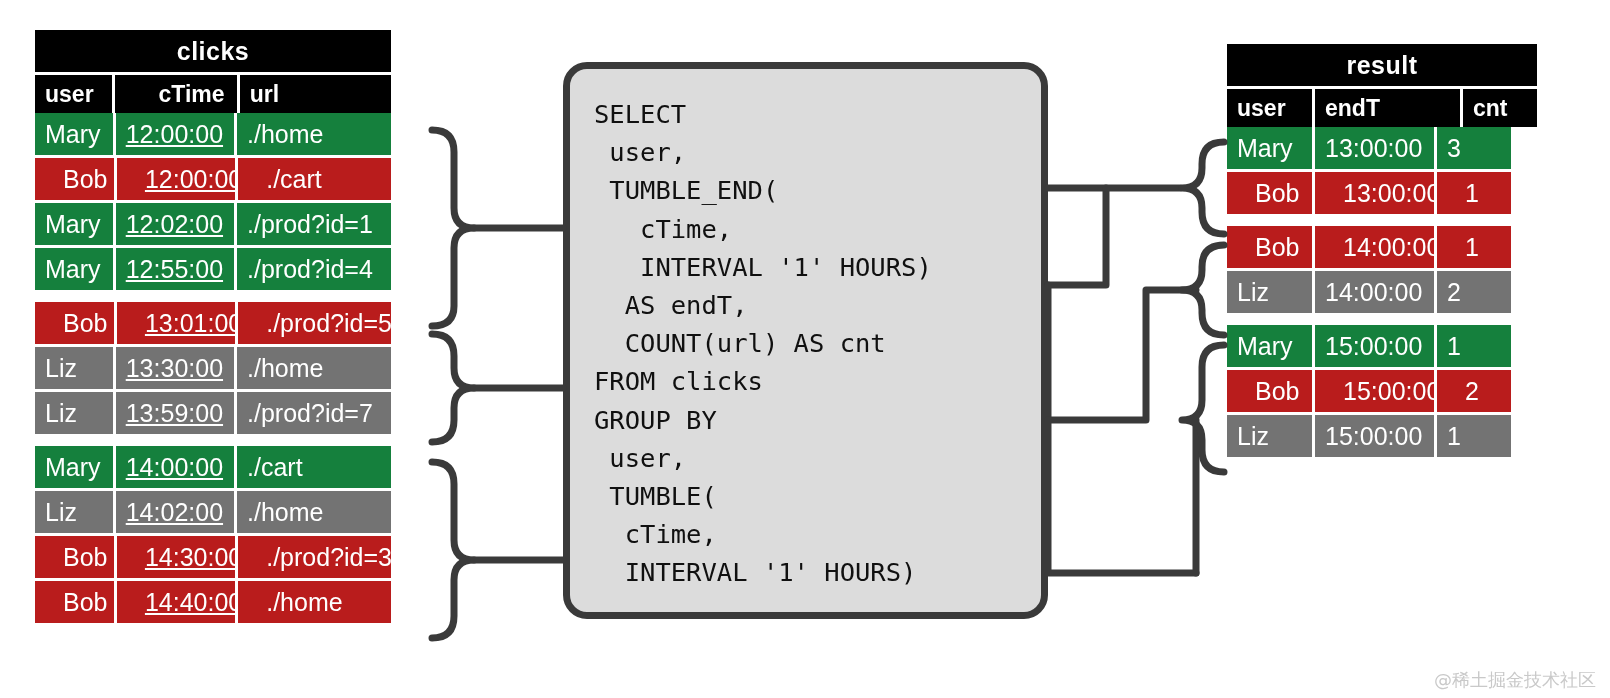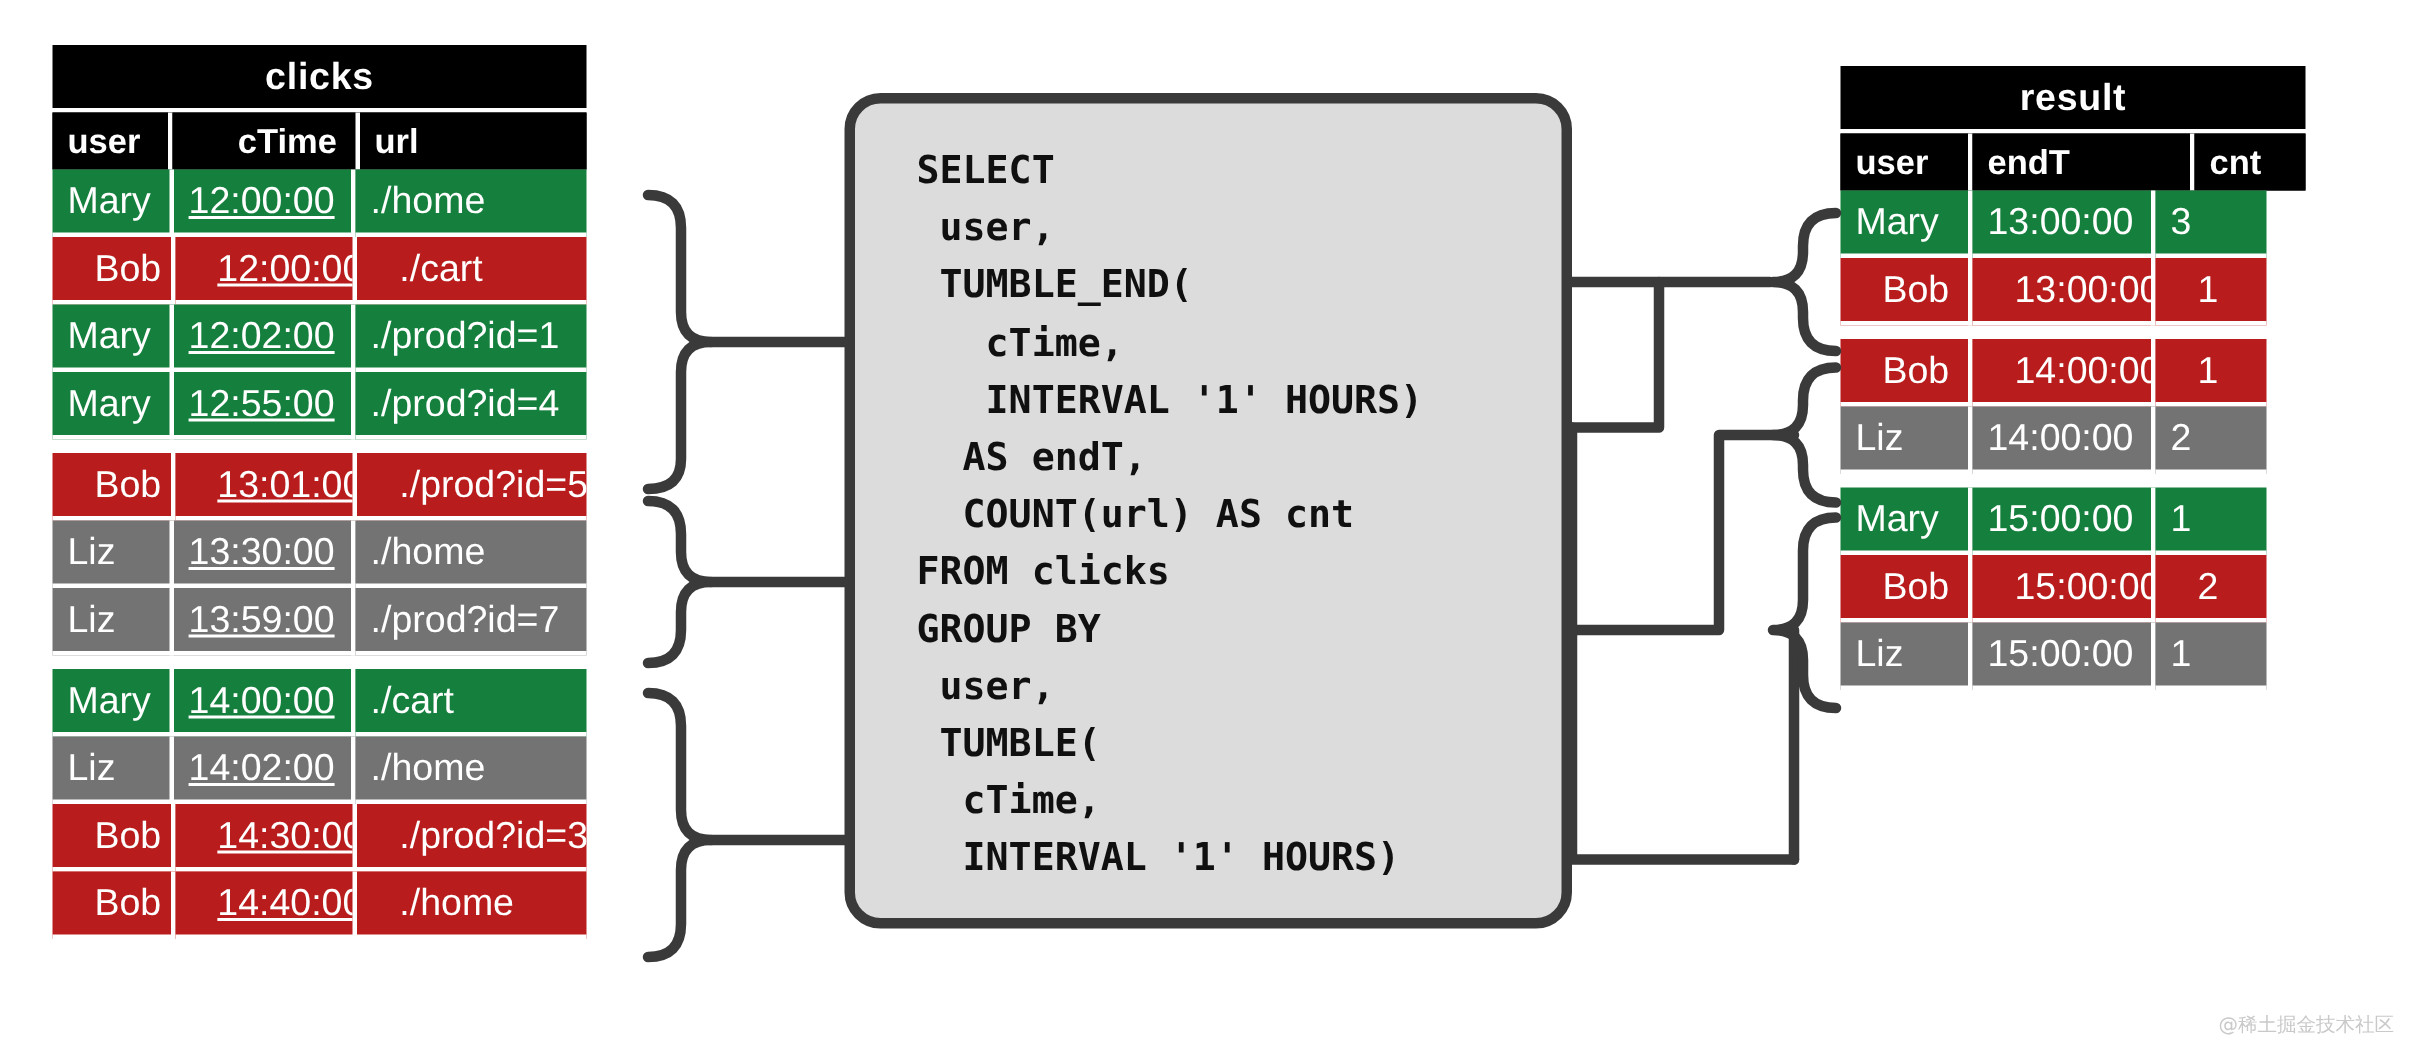--- a/index.html
+++ b/index.html
@@ -98,41 +98,40 @@
     border: 7px solid #3A3A3A;
     border-radius: 24px;
   }
   #sql-code {
     position: absolute;
     left: 24px;
     top: 26px;
     font-family: "DejaVu Sans Mono", "Liberation Mono", monospace;
     font-size: 25.5px;
     line-height: 38.2px;
-    font-weight: bold;
+    font-weight: normal;
     color: #101010;
     white-space: pre;
     letter-spacing: 0px;
-    margin-left: 17px;
   }
 
   
   #connectors {
     position: absolute;
     left: 0; top: 0;
     width: 1610px; height: 698px;
     pointer-events: none;
   }
 
   
   #watermark {
     position: absolute;
     right: 14px;
     bottom: 6px;
-    font-size: 13px;
+    font-size: 18px;
     color: #C9C9C9;
     font-family: "DejaVu Sans", sans-serif;
     white-space: nowrap;
   }
 </style>
 </head>
 <body>
 
 <div id="stage">
 

